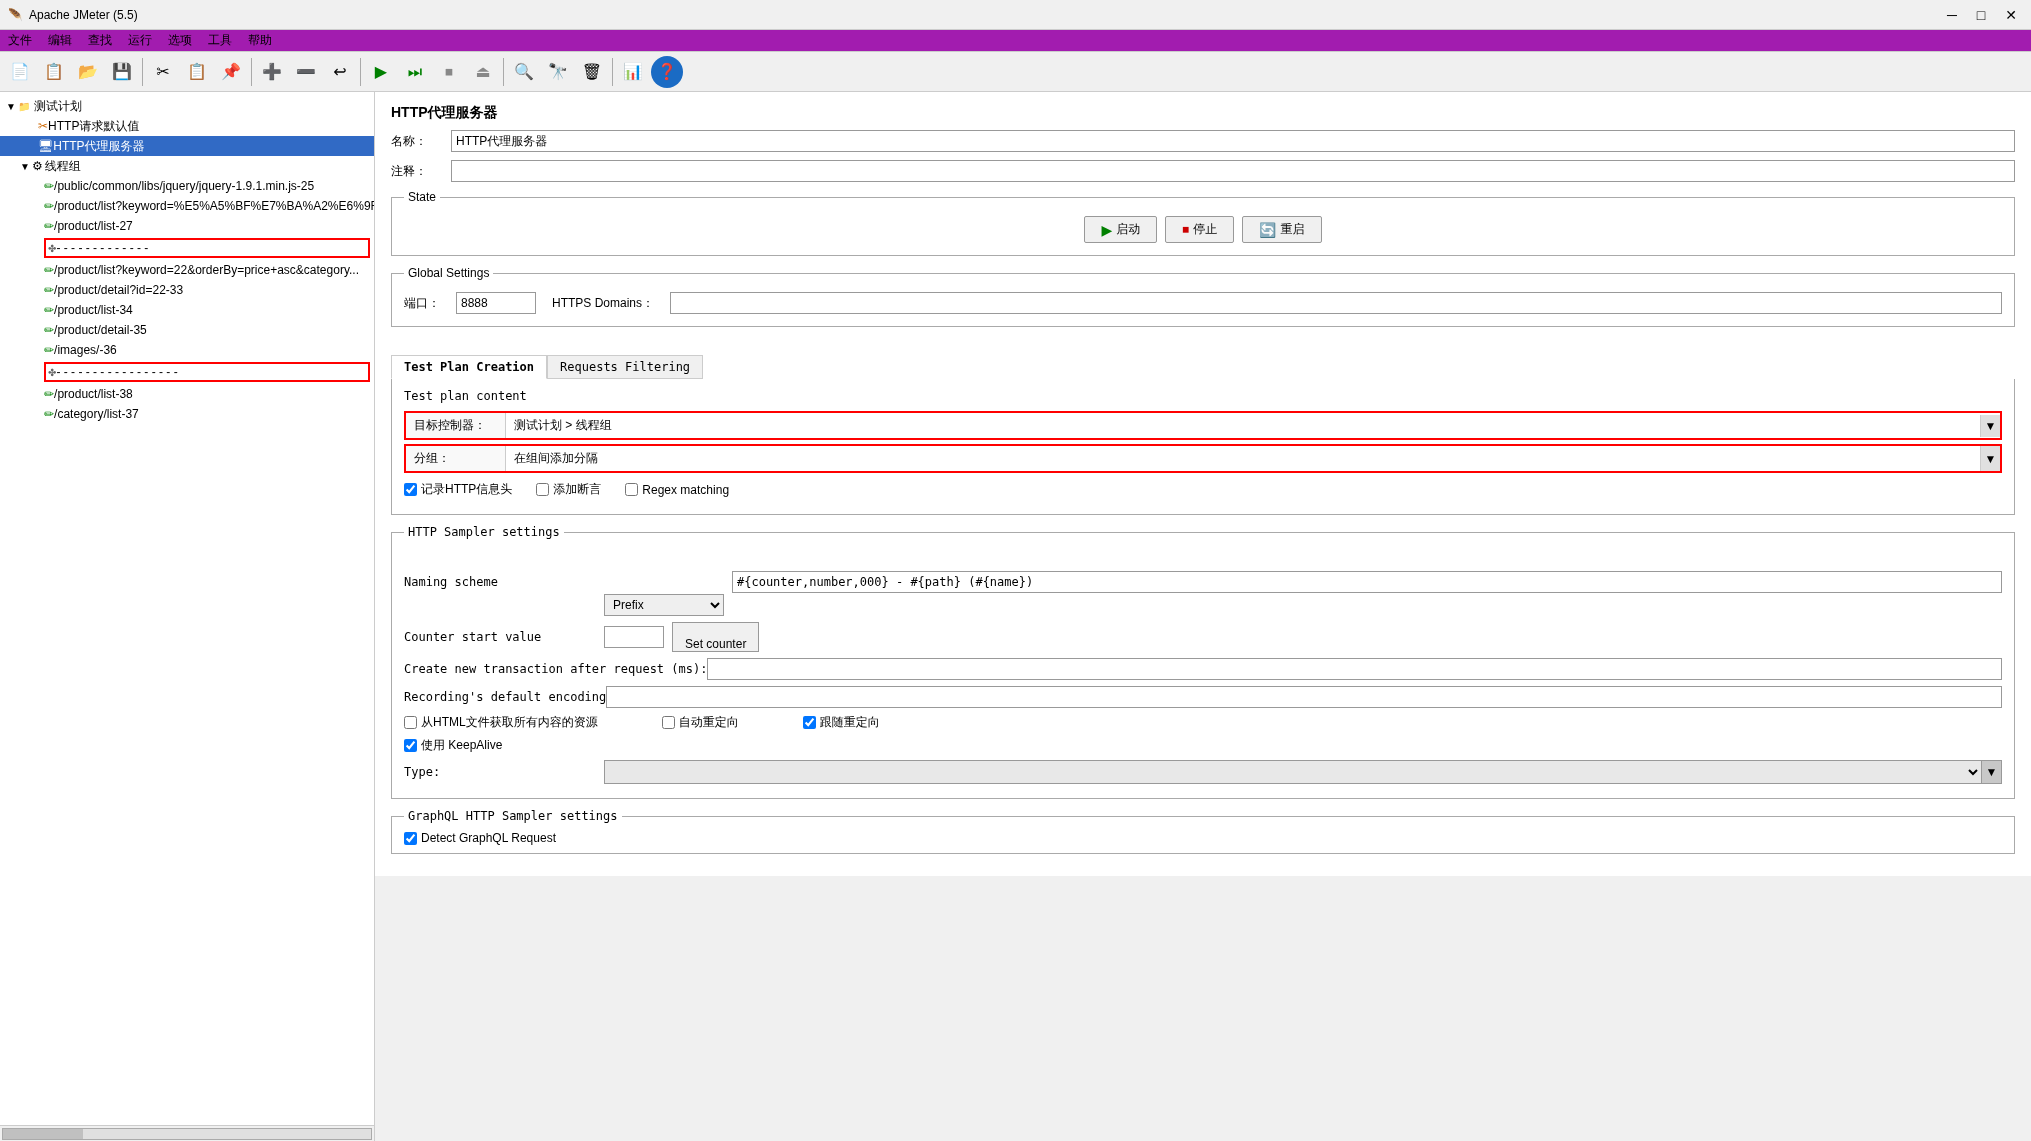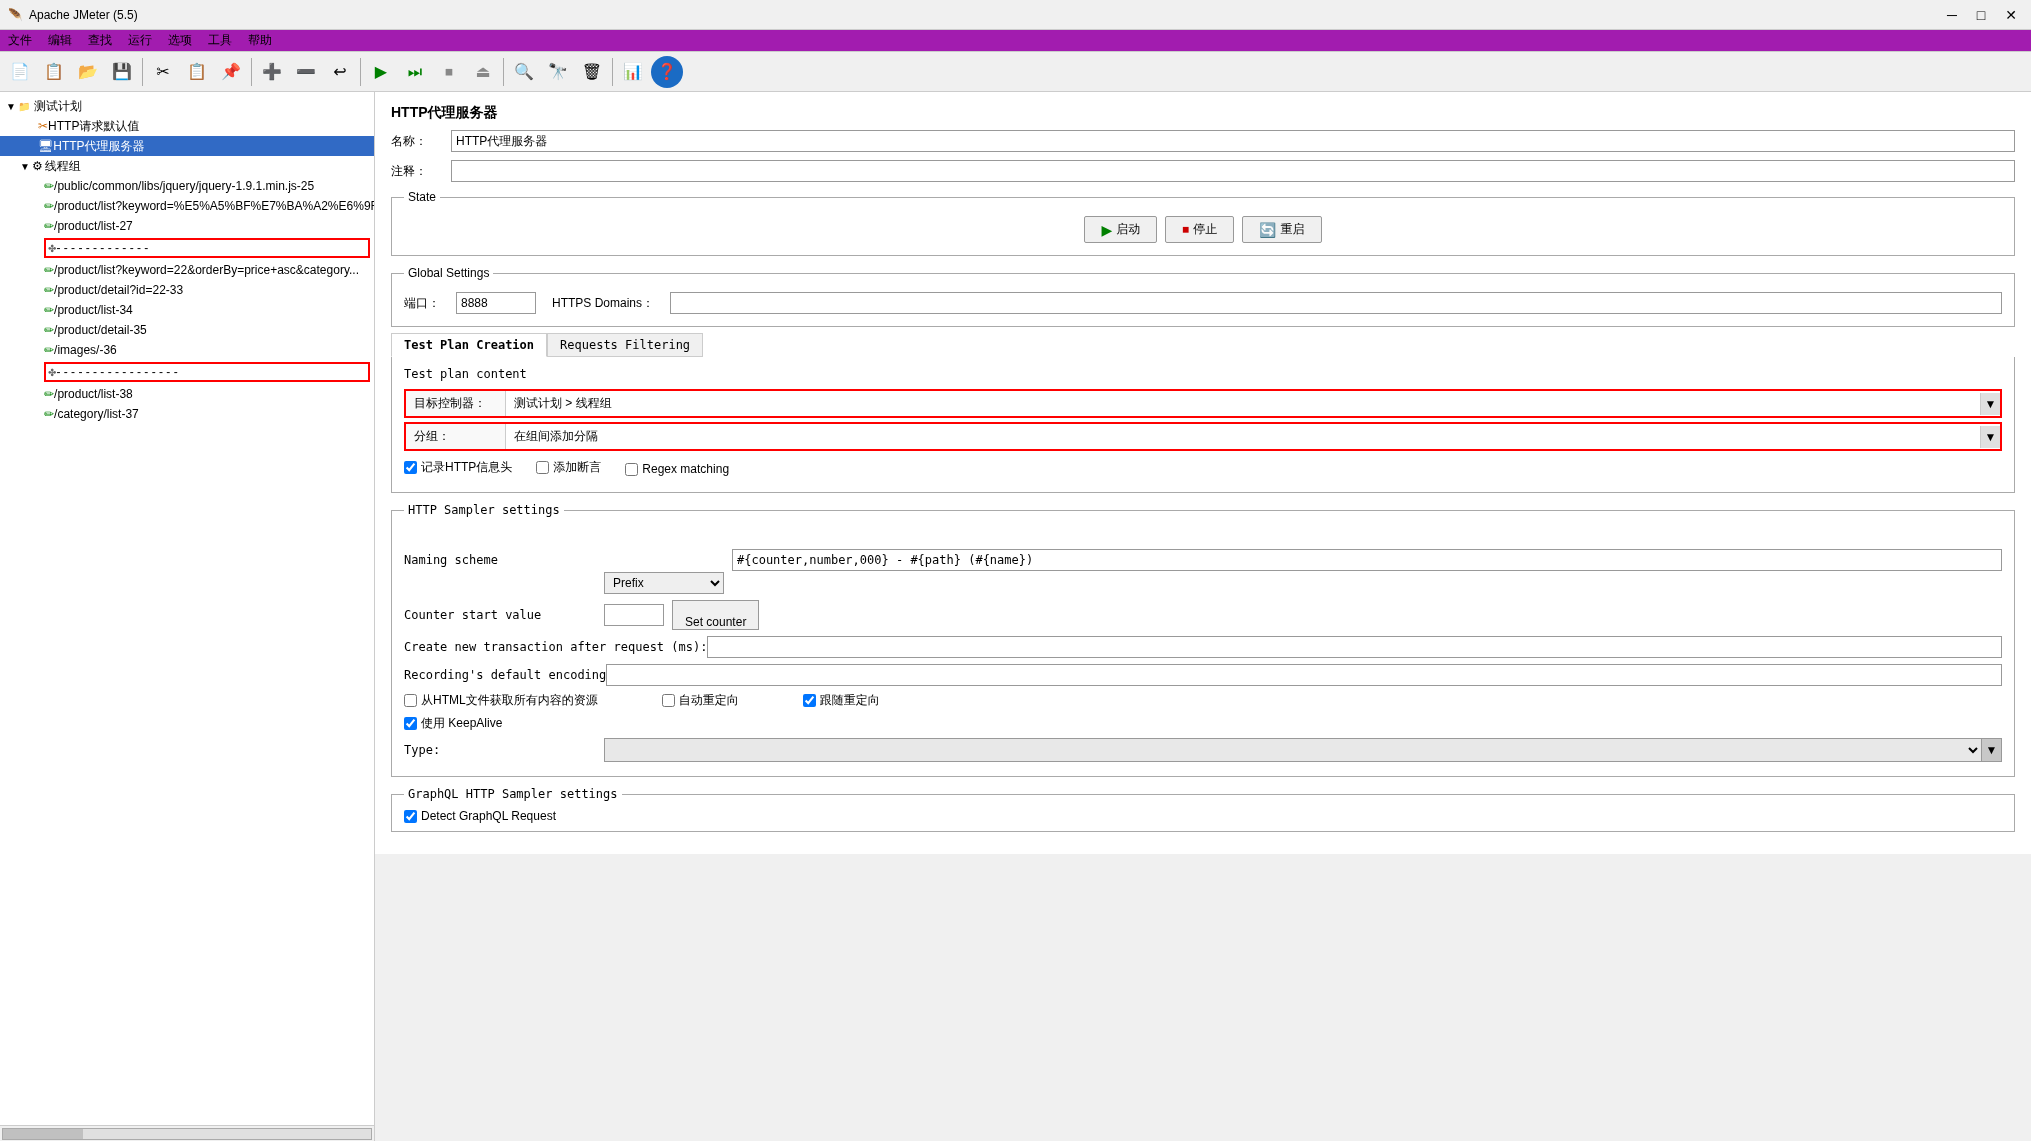--- a/index.html
+++ b/index.html
@@ -198,21 +198,21 @@
       font-family: monospace;
     }
     .tab.active {
       background: white;
       border-bottom-color: white;
       font-weight: bold;
     }
 
     .checkbox-row {
       display: flex;
-      align-items: flex-end;
+      align-items: center;
       gap: 24px;
       margin: 6px 0;
     }
     .checkbox-item {
       display: flex;
       align-items: center;
       gap: 4px;
       font-size: 12px;
     }
 
@@ -449,21 +449,21 @@
               <span>停止</span>
             </button>
             <button class="state-btn">
               <span class="btn-icon btn-blue">🔄</span>
               <span>重启</span>
             </button>
           </div>
         </fieldset>
       </div>
 
-      <div style="margin-bottom: 6px;">
+      <div style="margin-bottom: 28px;">
         <fieldset style="border: 1px solid #aaa; padding: 8px 12px;">
           <legend style="font-size: 12px; padding: 0 4px;">Global Settings</legend>
           <div class="port-row">
             <span>端口：</span>
             <input type="text" class="port-input" value="8888" style="">
             <span>HTTPS Domains：</span>
             <input type="text" class="https-input" value="" style="">
           </div>
         </fieldset>
       </div>
@@ -481,21 +481,21 @@
           <div style="border: 2px solid red; display: flex; align-items: center; margin-bottom: 4px;">
             <span style="min-width: 100px; padding: 4px 8px; font-size: 12px; background: #f9f9f9; border-right: 1px solid #ccc;">目标控制器：</span>
             <div style="flex:1; display:flex; align-items:center;">
               <span style="flex:1; padding: 4px 8px; font-size: 12px;">测试计划 &gt; 线程组</span>
               <div style="width:20px; background:#e0e0e0; border-left: 1px solid #ccc; display:flex; align-items:center; justify-content:center; cursor:pointer; padding: 4px 0;">▼</div>
             </div>
           </div>
 
           <div style="border: 2px solid red; display: flex; align-items: center; margin-bottom: 8px;">
             <span style="min-width: 100px; padding: 4px 8px; font-size: 12px; background: #f9f9f9; border-right: 1px solid #ccc;">分组：</span>
-            <div style="flex:1; display:flex; align-items:center;">
+            <div style="flex:1; display:flex; ">
               <span style="flex:1; padding: 4px 8px; font-size: 12px;">在组间添加分隔</span>
               <div style="width:20px; background:#e0e0e0; border-left: 1px solid #ccc; display:flex; align-items:center; justify-content:center; cursor:pointer; padding: 4px 0;">▼</div>
             </div>
           </div>
 
           <div class="checkbox-row">
             <label class="checkbox-item">
               <input type="checkbox" checked="" style="">
               <span>记录HTTP信息头</span>
             </label>

